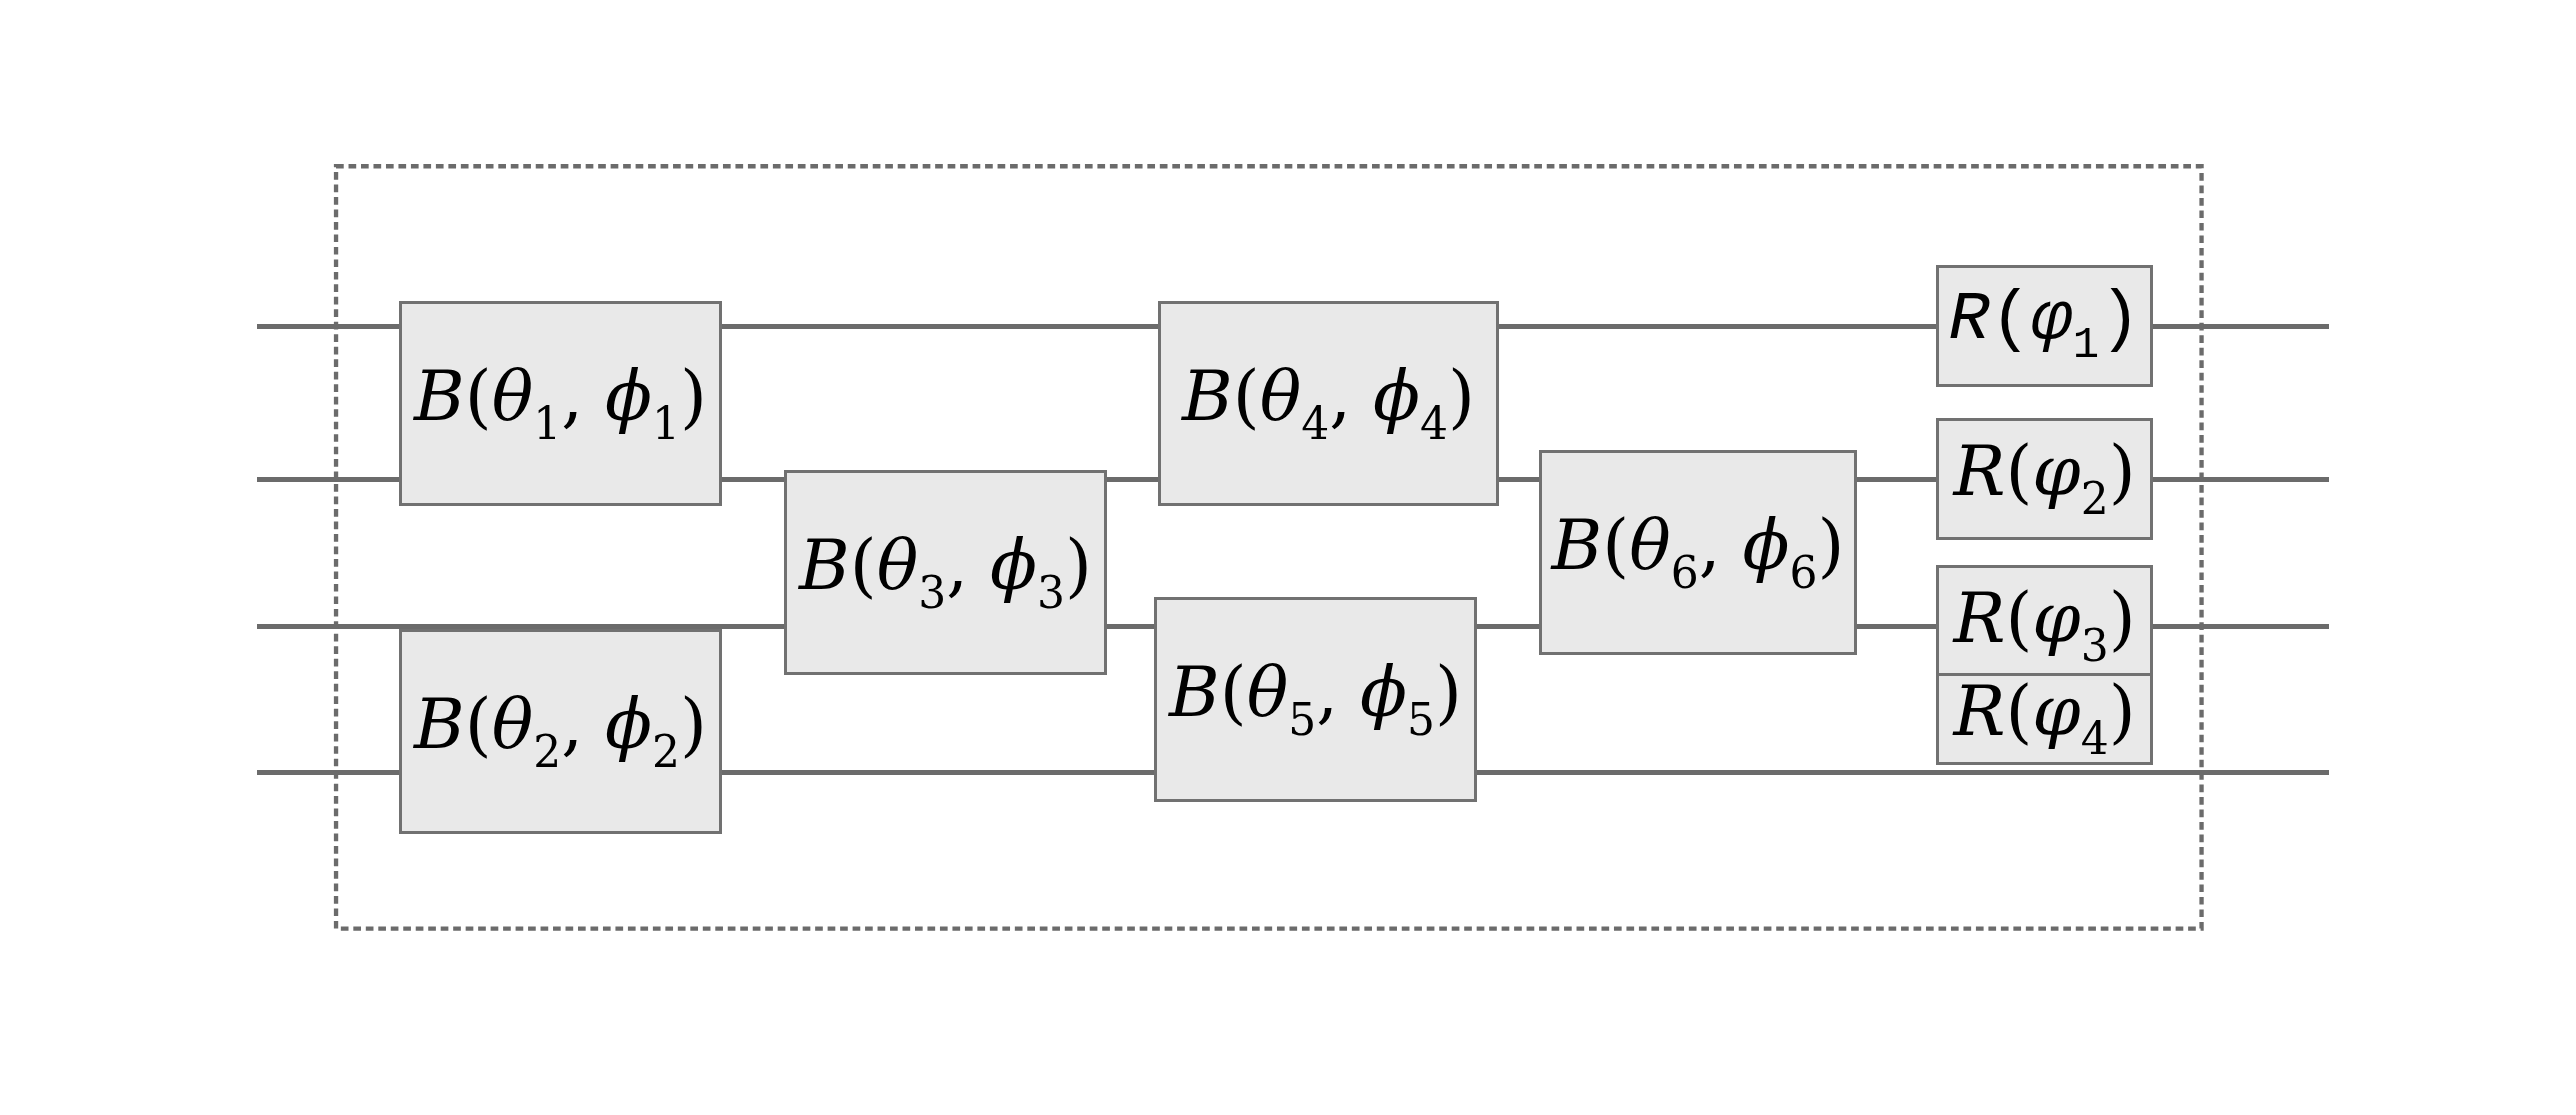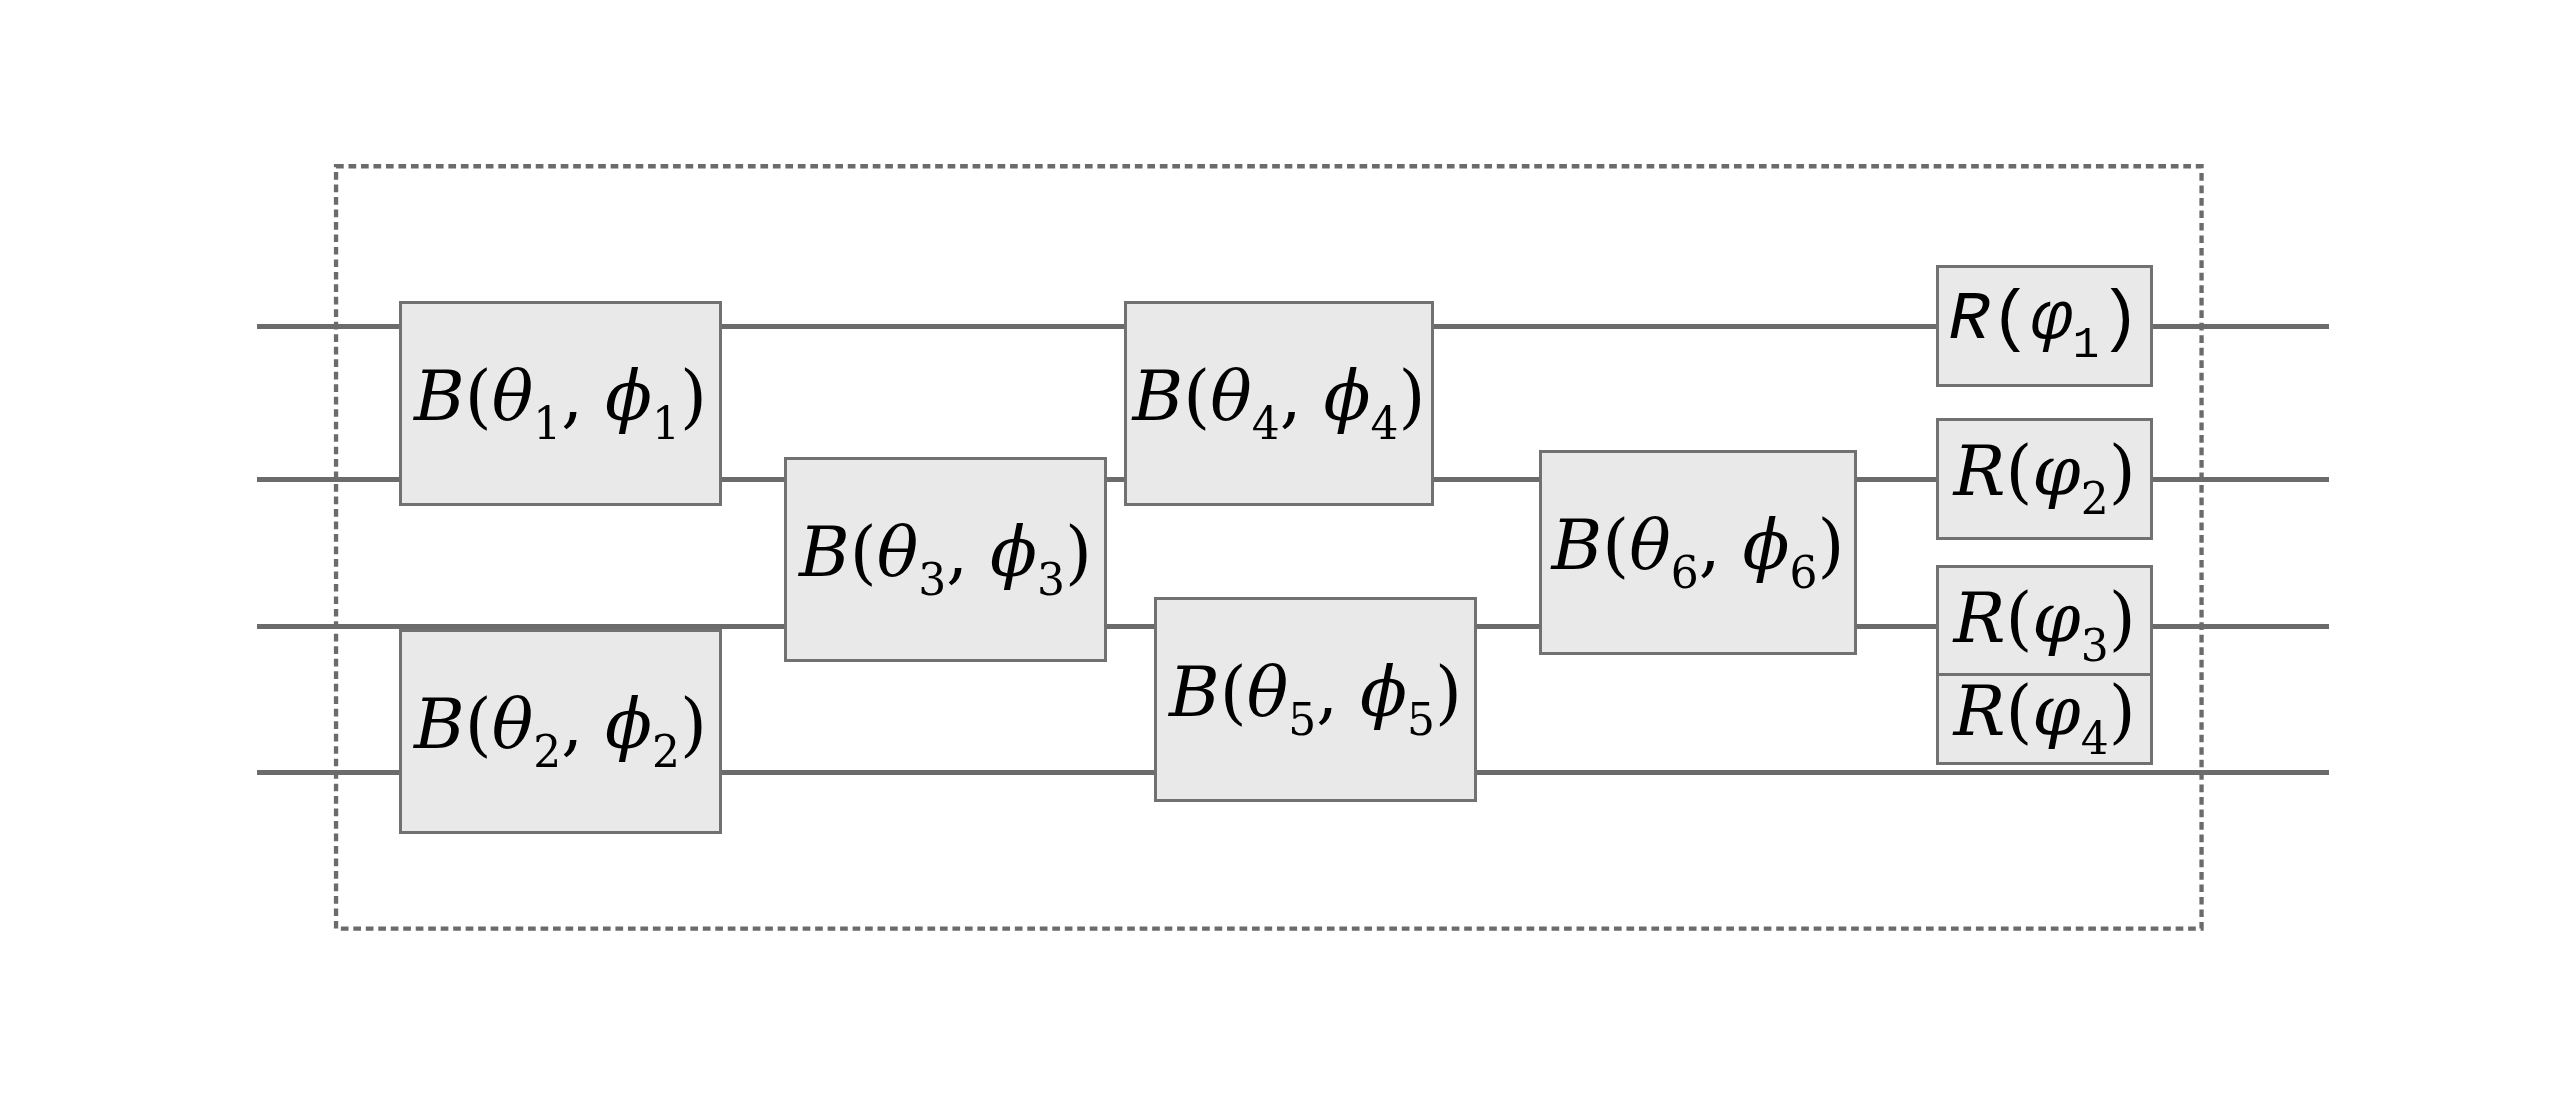--- a/index.html
+++ b/index.html
@@ -54,24 +54,24 @@
 <div class="wire" style="left: 257px; width: 2072px; top: 324px;"></div>
     <div class="wire" style="left: 257px; width: 2072px; top: 477px;"></div>
     <div class="wire" style="left: 257px; width: 2072px; top: 624px;"></div>
     <div class="wire" style="left: 257px; width: 2072px; top: 770px;"></div>
     <div class="gate bs-gate" style="left: 399px; top: 301px; width: 323px; height: 205px;">
       <span class="glabel"><span class="it">B</span><span class="rm">(</span><span class="it">θ</span><span class="sub">1</span><span class="rm">,&nbsp;</span><span class="it">ϕ</span><span class="sub">1</span><span class="rm">)</span></span>
     </div>
     <div class="gate bs-gate" style="left: 399px; top: 597px; width: 323px; height: 205px; margin-top: 32px;">
       <span class="glabel"><span class="it">B</span><span class="rm">(</span><span class="it">θ</span><span class="sub">2</span><span class="rm">,&nbsp;</span><span class="it">ϕ</span><span class="sub">2</span><span class="rm">)</span></span>
     </div>
-    <div class="gate bs-gate" style="left: 784px; top: 457px; width: 323px; height: 205px;">
+    <div class="gate bs-gate" style="left: 784px; top: 470px; width: 323px; height: 205px;">
       <span class="glabel"><span class="it">B</span><span class="rm">(</span><span class="it">θ</span><span class="sub">3</span><span class="rm">,&nbsp;</span><span class="it">ϕ</span><span class="sub">3</span><span class="rm">)</span></span>
     </div>
-    <div class="gate bs-gate" style="left: 1124px; top: 301px; width: 310px; height: 205px;">
+    <div class="gate bs-gate" style="left: 1158px; top: 301px; width: 341px; height: 205px;">
       <span class="glabel"><span class="it">B</span><span class="rm">(</span><span class="it">θ</span><span class="sub">4</span><span class="rm">,&nbsp;</span><span class="it">ϕ</span><span class="sub">4</span><span class="rm">)</span></span>
     </div>
     <div class="gate bs-gate" style="left: 1154px; top: 597px; width: 323px; height: 205px;">
       <span class="glabel"><span class="it">B</span><span class="rm">(</span><span class="it">θ</span><span class="sub">5</span><span class="rm">,&nbsp;</span><span class="it">ϕ</span><span class="sub">5</span><span class="rm">)</span></span>
     </div>
     <div class="gate bs-gate" style="left: 1539px; top: 450px; width: 318px; height: 205px;">
       <span class="glabel"><span class="it">B</span><span class="rm">(</span><span class="it">θ</span><span class="sub">6</span><span class="rm">,&nbsp;</span><span class="it">ϕ</span><span class="sub">6</span><span class="rm">)</span></span>
     </div>
     <div class="gate r-gate" style="left: 1936px; top: 265px; width: 217px; height: 122px; font-family: Liberation Mono, monospace;">
       <span class="glabel"><span class="it">R</span><span class="rm">(</span><span class="it">φ</span><span class="sub">1</span><span class="rm">)</span></span>

